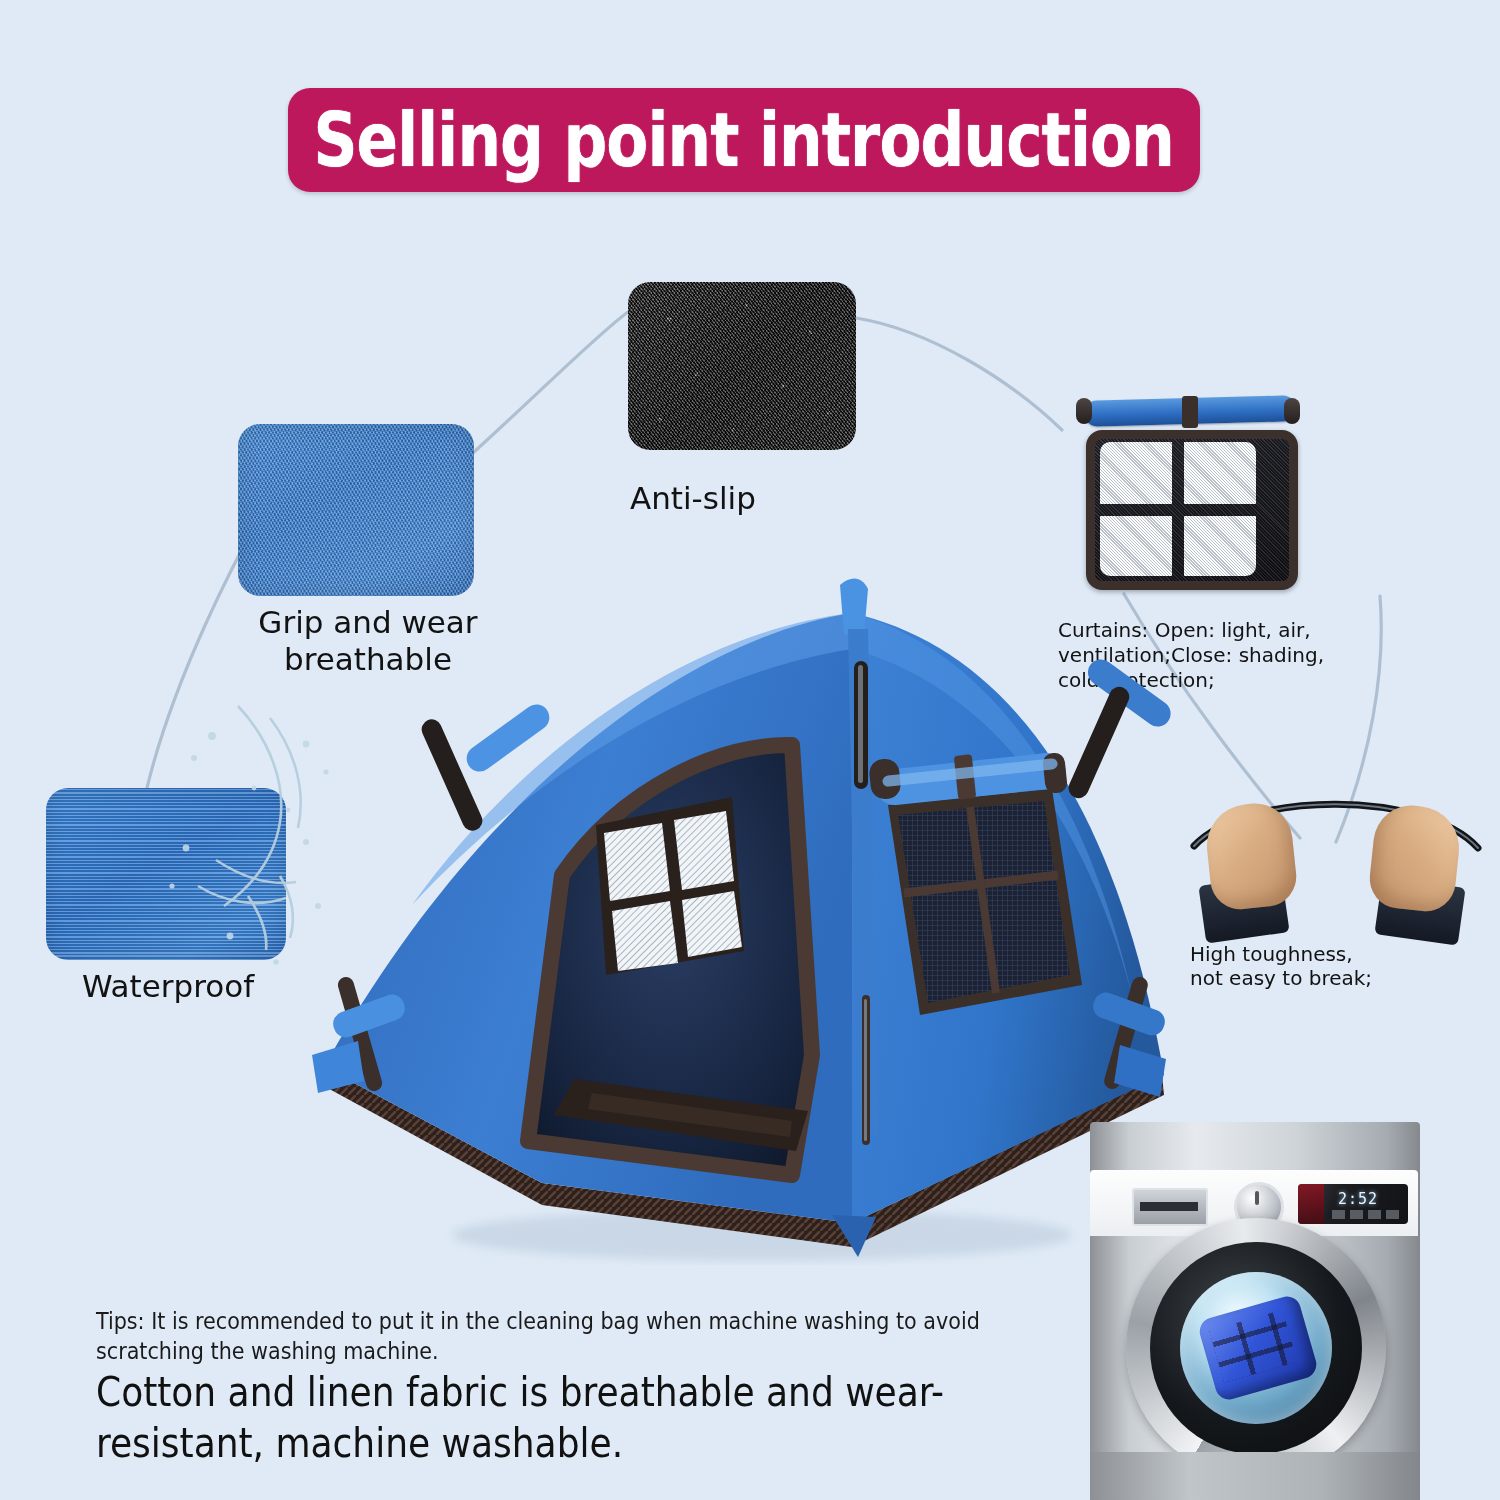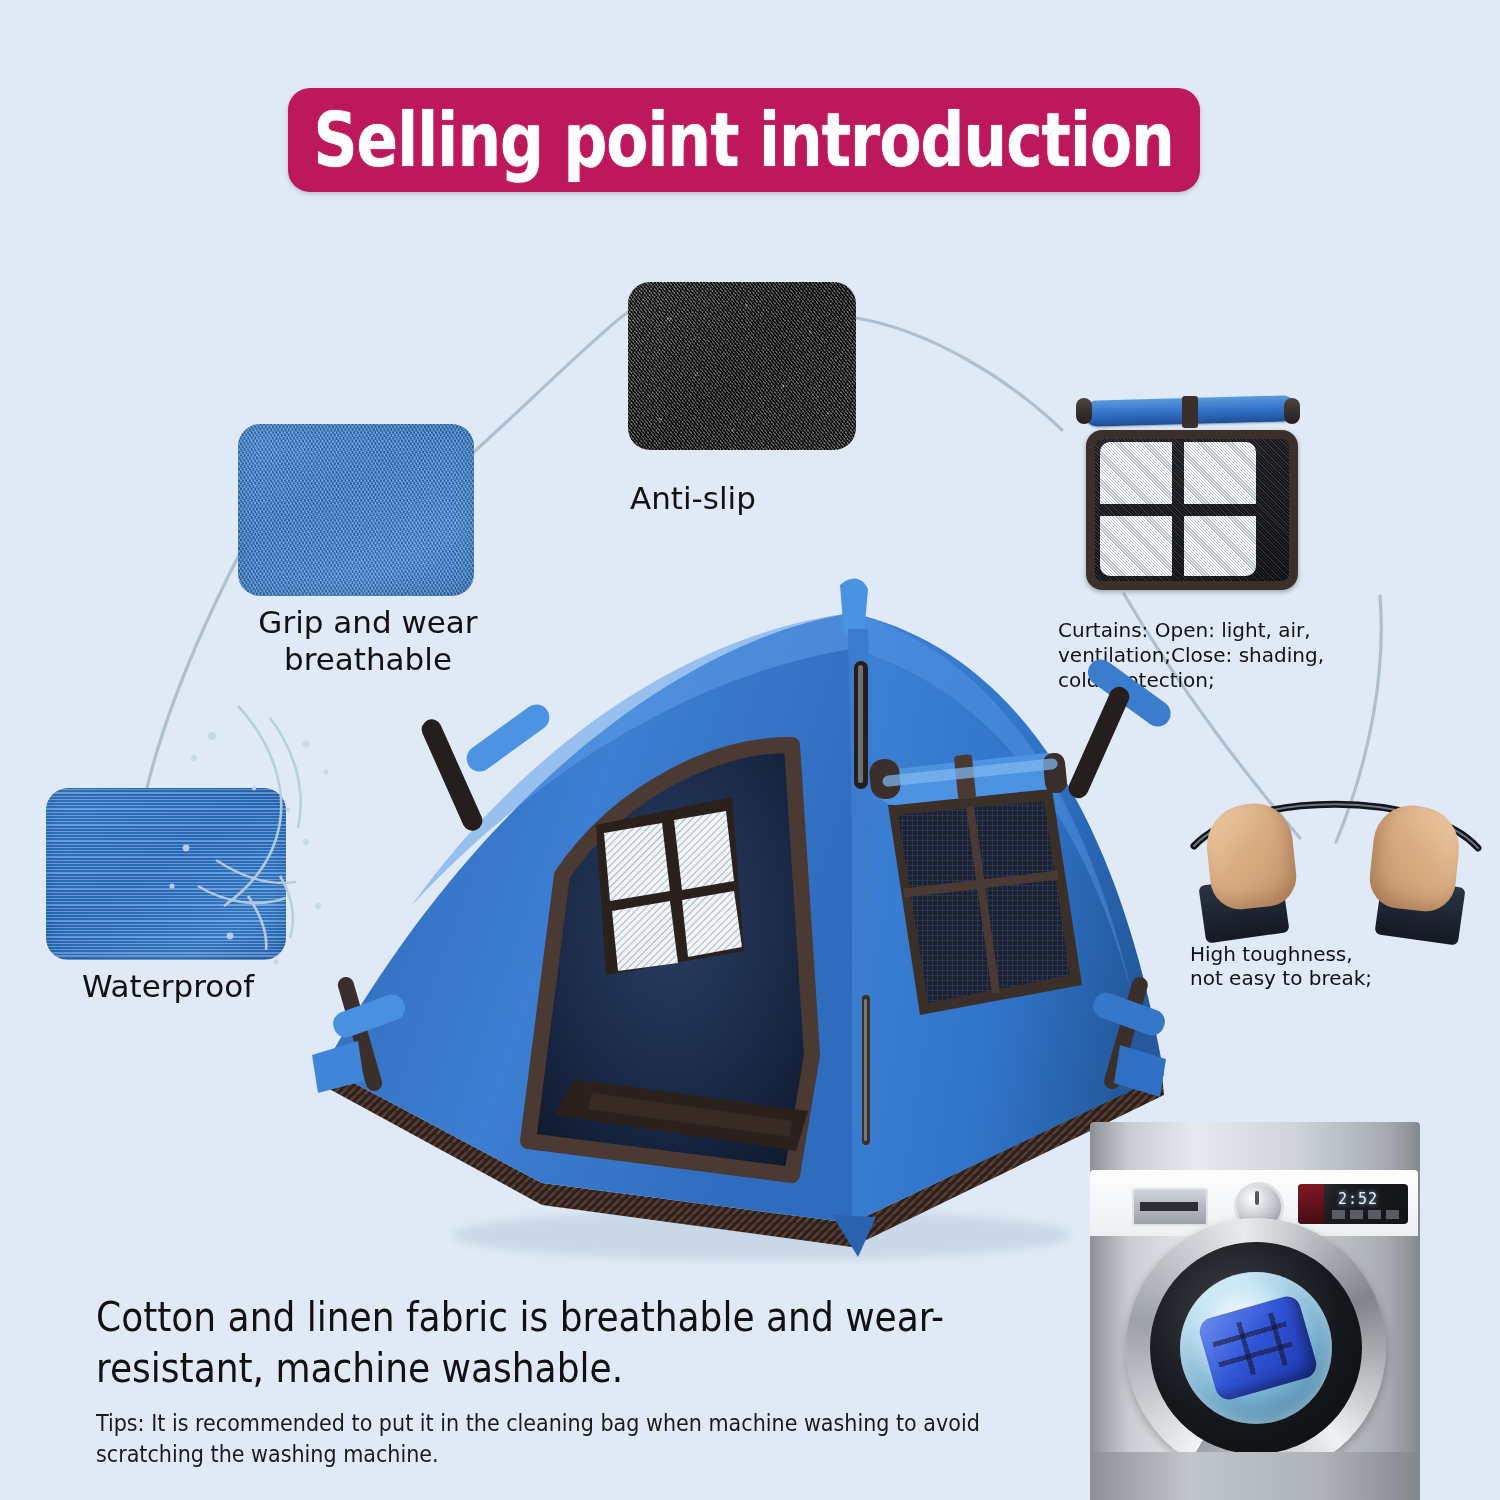--- a/index.html
+++ b/index.html
@@ -368,17 +368,17 @@
       <div class="wm-glass">
         <div class="wm-drum">
           <div class="wm-cloth"></div>
         </div>
       </div>
     </div>
     <div class="wm-base"></div>
   </div>
 
   <div style="position:absolute;left:96px;top:1292px;width:950px;">
+    <div style="margin-top:14px;padding-left:0;text-indent:0;font-family:'DejaVu Sans Condensed','Liberation Sans',sans-serif;font-size:23px;line-height:1.32;color:#1a1a1a;width:900px;">Tips: It is recommended to put it in the cleaning bag when machine washing to avoid scratching the washing machine.</div>
     <div style="font-family:'DejaVu Sans Condensed','Liberation Sans',sans-serif;font-size:40px;line-height:1.28;color:#111;">Cotton and linen fabric is breathable and wear-resistant, machine washable.</div>
-    <div style="margin-top:14px;padding-left:0;text-indent:0;font-family:'DejaVu Sans Condensed','Liberation Sans',sans-serif;font-size:23px;line-height:1.32;color:#1a1a1a;width:900px;">Tips: It is recommended to put it in the cleaning bag when machine washing to avoid scratching the washing machine.</div>
   </div>
 
 </div>
 
 </body></html>

